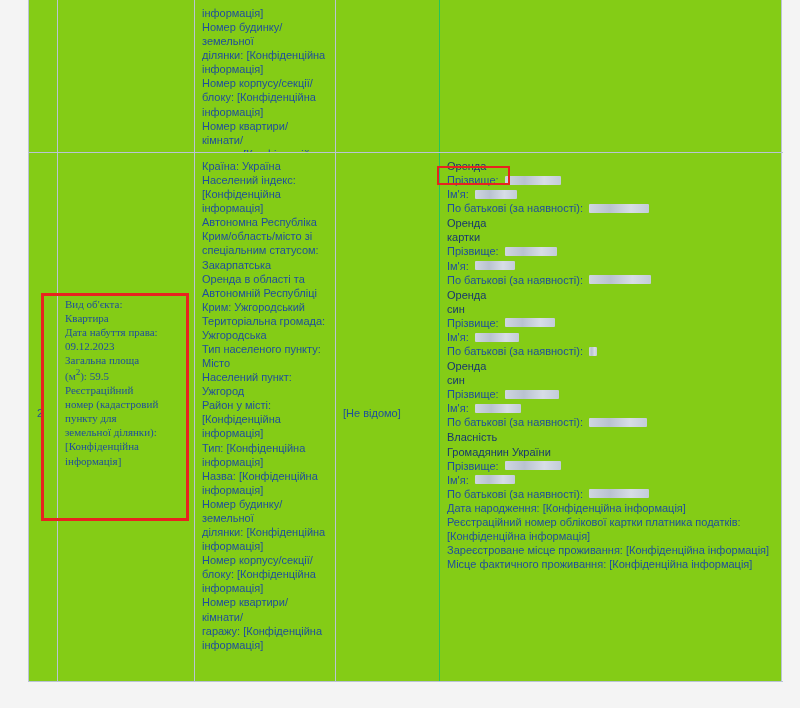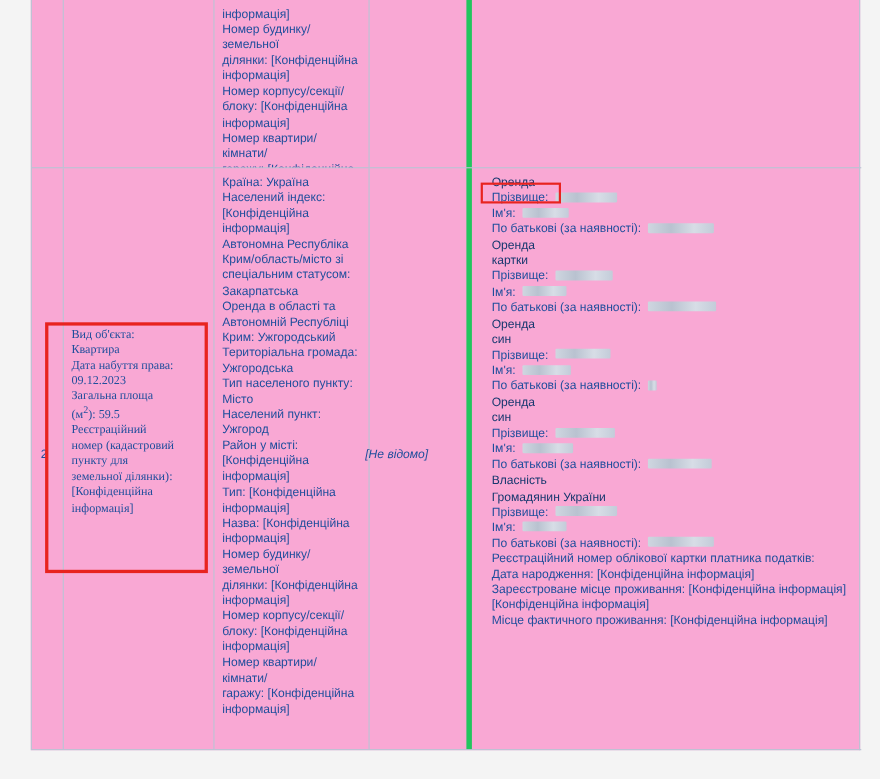--- a/index.html
+++ b/index.html
@@ -14,21 +14,21 @@
     font-family: "Liberation Sans", sans-serif;
     font-size: 11px;
     color: #1f4e9c;
     overflow: hidden;
   }
   .page {
     position: absolute;
     left: 0; top: 0;
     width: 800px;
     height: 708px;
-    background: #f9a8d4;
+    background: #84cc16;
   }
   
   .margin-left {
     position: absolute;
     left: 0; top: 0;
     width: 28px; height: 708px;
     background: #f4f4f4;
   }
   .margin-right {
     position: absolute;
@@ -68,21 +68,21 @@
     top: 0;
     box-sizing: border-box;
     height: 100%;
     padding: 6px 7px 6px 7px;
     line-height: 1.28;
     overflow: hidden;
   }
   .c-num   { left: 0;   width: 29px;  border-right: 1px solid #b9c4d4; }
   .c-obj   { left: 29px; width: 137px; border-right: 1px solid #b9c4d4; font-family: Liberation Serif, serif; }
   .c-addr  { left: 166px; width: 141px; border-right: 1px solid #b9c4d4; }
-  .c-val   { left: 296px; width: 104px; border-right: 5px solid #22c55e; font-style: italic; }
+  .c-val   { left: 307px; width: 104px; border-right: 1px solid #22c55e; }
   .c-own   { left: 411px; width: 343px; }
 
   .num-label {
     position: absolute;
     left: 8px;
     top: 253px;
     font-size: 11px;
     color: #1f4e9c;
   }
   .val-label {
@@ -336,24 +336,24 @@
             <span class="redact" style="width:56px"></span>
           </div>
           <div class="own-line">
             <span>Ім'я:</span>
             <span class="redact" style="width:40px"></span>
           </div>
           <div class="own-line">
             <span>По батькові (за наявності):</span>
             <span class="redact" style="width:60px"></span>
           </div>
+          <div>Дата народження: [Конфіденційна інформація]</div>
           <div>Реєстраційний номер облікової картки платника податків:</div>
-          <div>Дата народження: [Конфіденційна інформація]</div>
+          <div>[Конфіденційна інформація]</div>
           <div>Зареєстроване місце проживання: [Конфіденційна інформація]</div>
-          <div>[Конфіденційна інформація]</div>
           <div>Місце фактичного проживання: [Конфіденційна інформація]</div>
         </div>
 
       </div>
     </div>
   </div>
 
   <div class="red-box-left"></div>
   <div class="red-box-orenda"></div>
 

